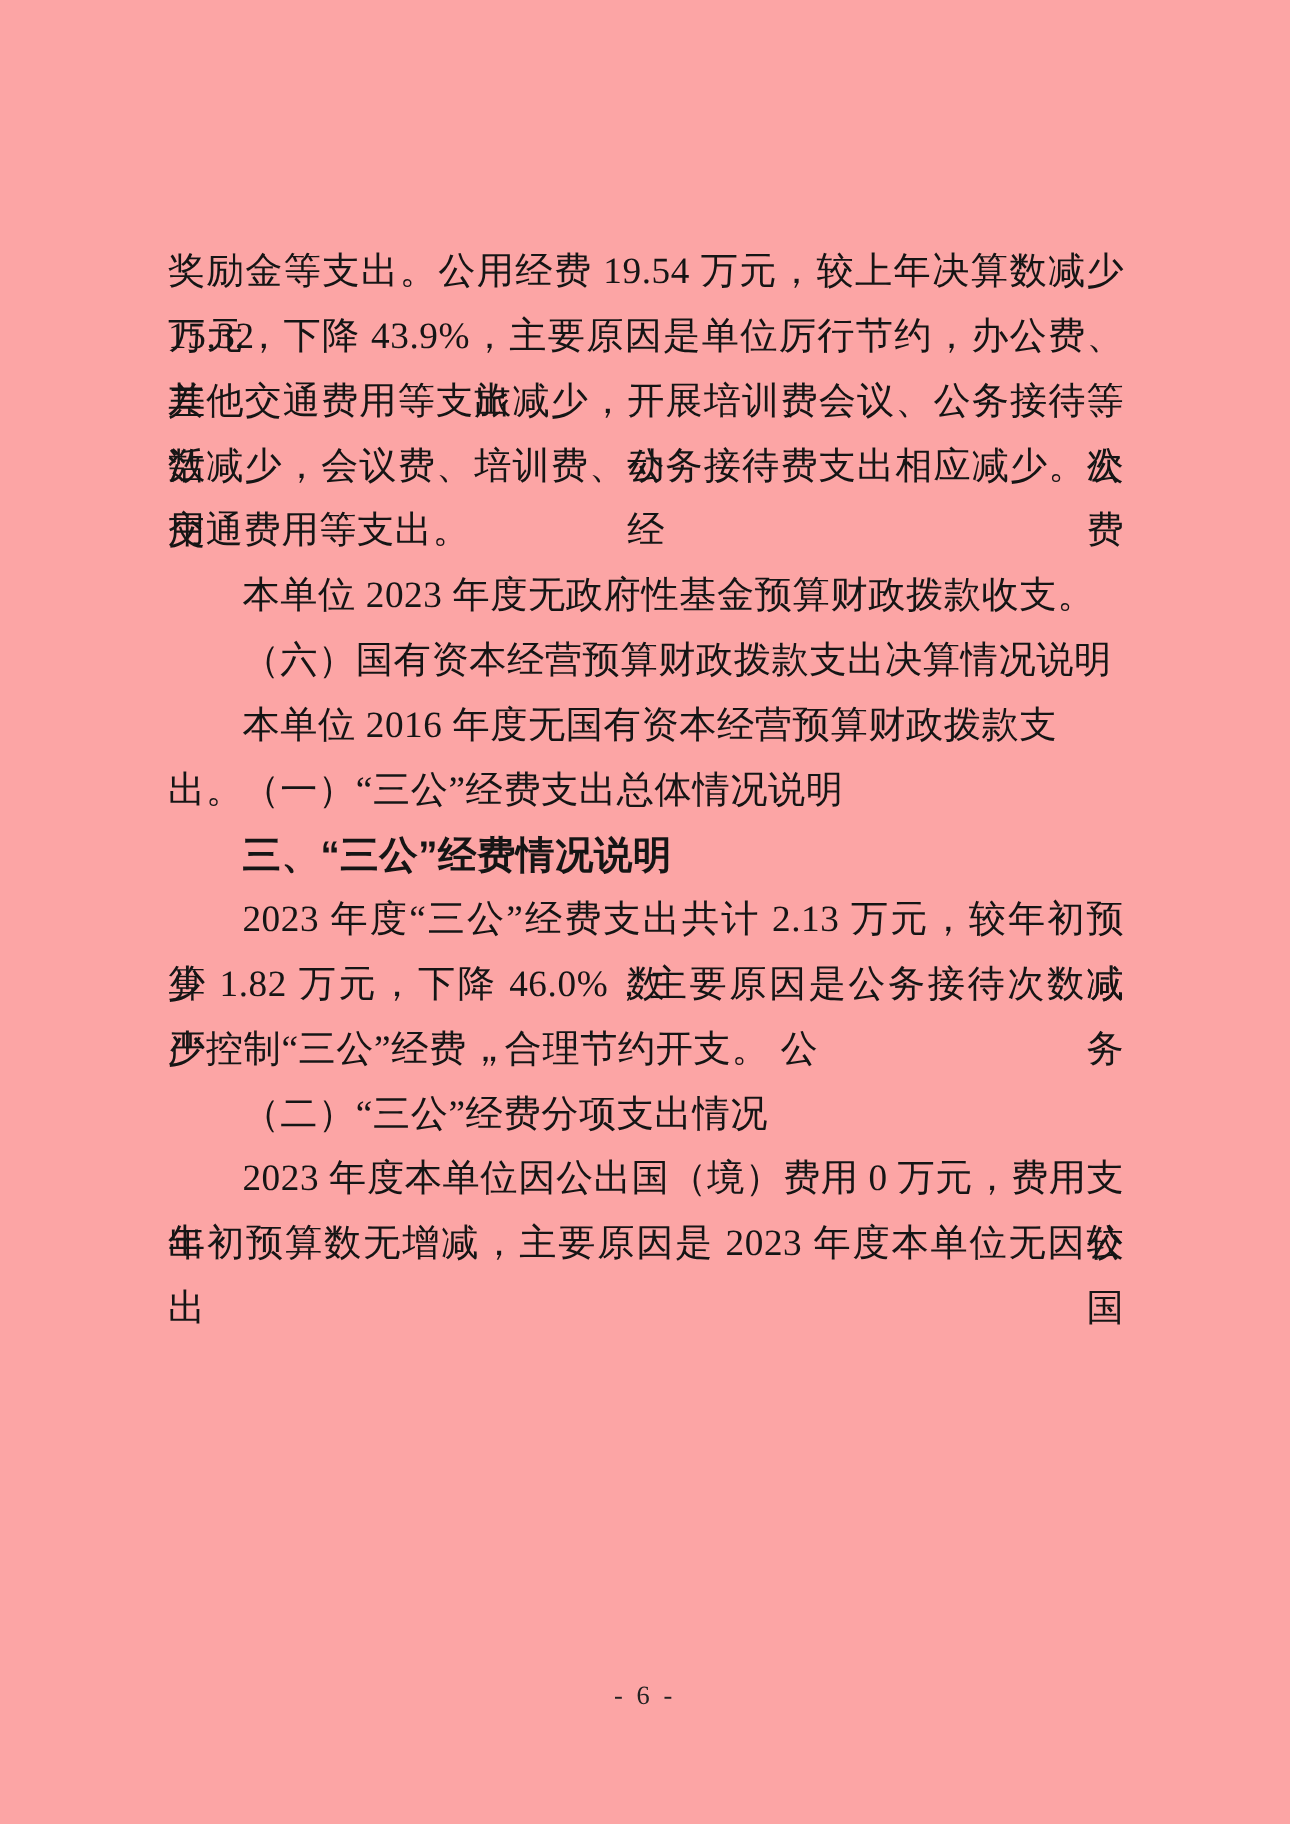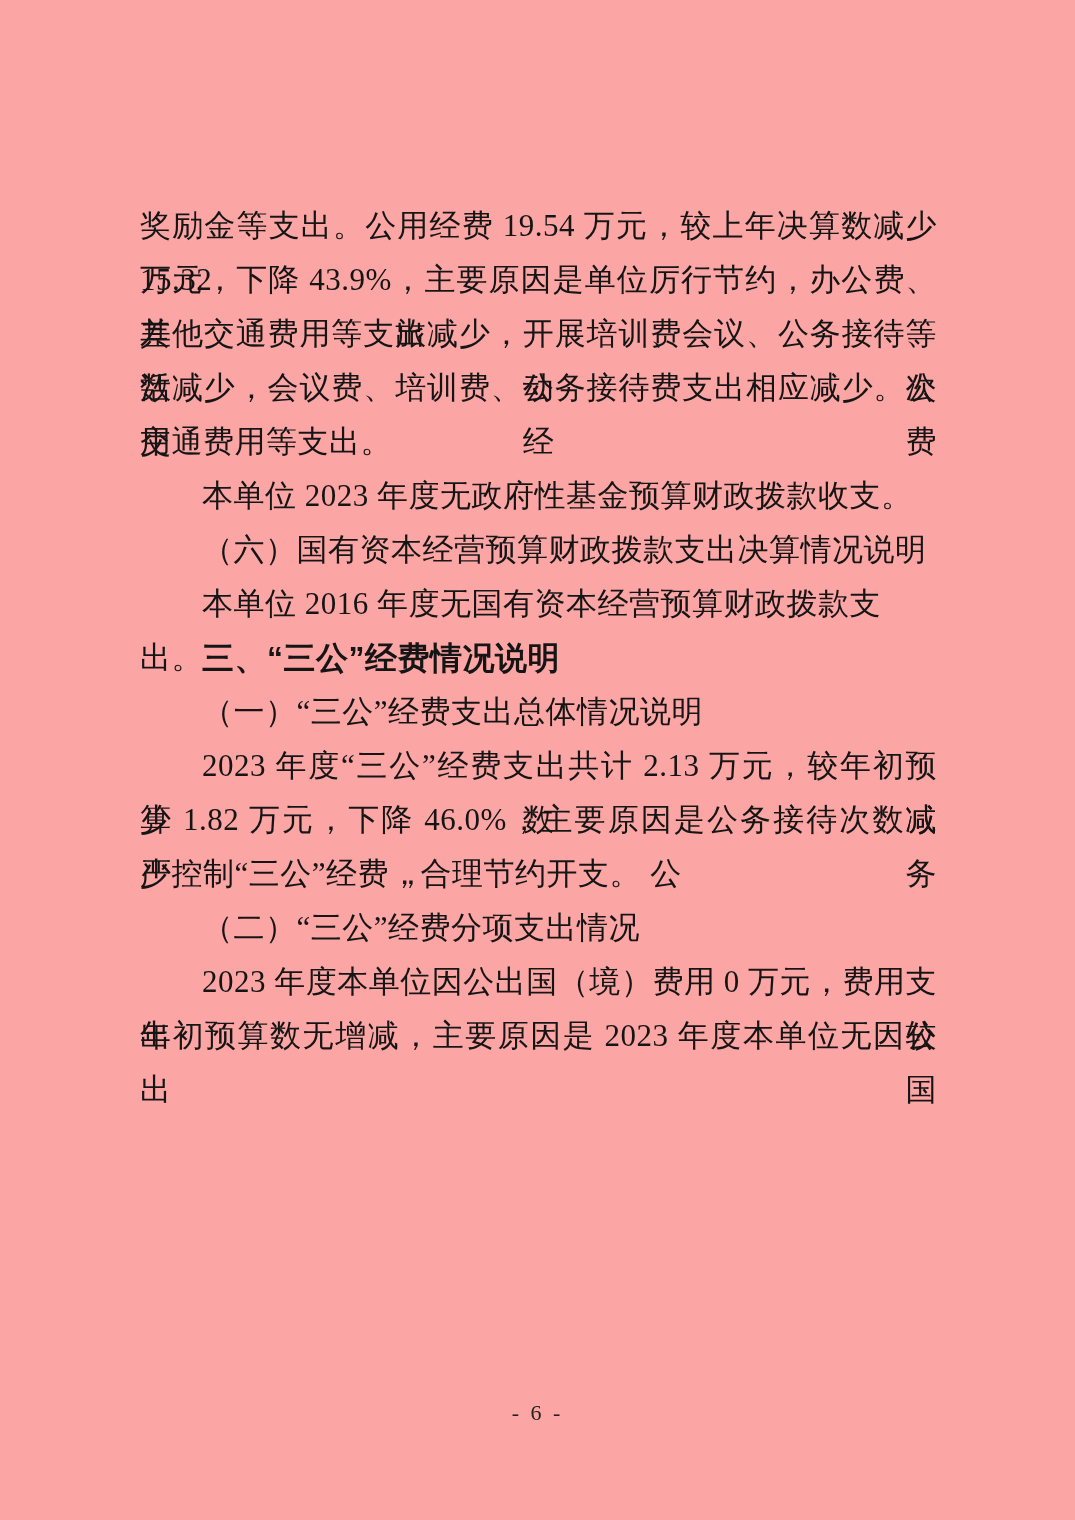--- a/index.html
+++ b/index.html
@@ -61,22 +61,22 @@
 <div class="page">
   <div class="text-block">
     <div class="ln jf">奖励金等支出。公用经费 19.54 万元，较上年决算数减少 15.32</div>
     <div class="ln jf">万元，下降 43.9%，主要原因是单位厉行节约，办公费、差旅费、</div>
     <div class="ln jf">其他交通费用等支出减少，开展培训、会议、公务接待等活动次</div>
     <div class="ln jf">数减少，会议费、培训费、公务接待费支出相应减少。公用经费</div>
     <div class="ln">交通费用等支出。</div>
     <div class="ln ind">本单位 2023 年度无政府性基金预算财政拨款收支。</div>
     <div class="ln ind">（六）国有资本经营预算财政拨款支出决算情况说明</div>
     <div class="ln ind">本单位 2016 年度无国有资本经营预算财政拨款支出。</div>
+    <div class="ln ind">（一）“三公”经费支出总体情况说明</div>
     <div class="ln ind head">三、“三公”经费情况说明</div>
-    <div class="ln ind">（一）“三公”经费支出总体情况说明</div>
     <div class="ln ind jf">2023 年度“三公”经费支出共计 2.13 万元，较年初预算数减</div>
     <div class="ln jf">少 1.82 万元，下降 46.0%，主要原因是公务接待次数减少，公务</div>
     <div class="ln">严控制“三公”经费，合理节约开支。</div>
     <div class="ln ind">（二）“三公”经费分项支出情况</div>
     <div class="ln ind jf">2023 年度本单位因公出国（境）费用 0 万元，费用支出较</div>
     <div class="ln jf">年初预算数无增减，主要原因是 2023 年度本单位无因公出国</div>
   </div>
 
   <div class="footer">- 6 -</div>
 </div>

